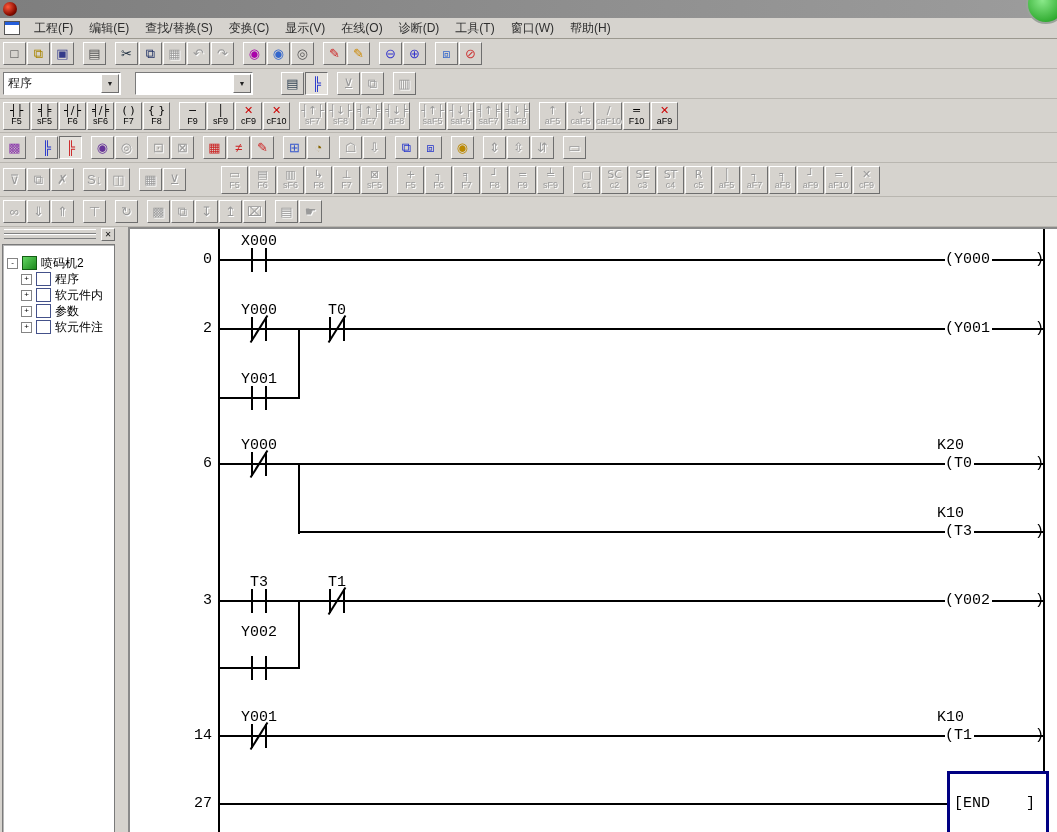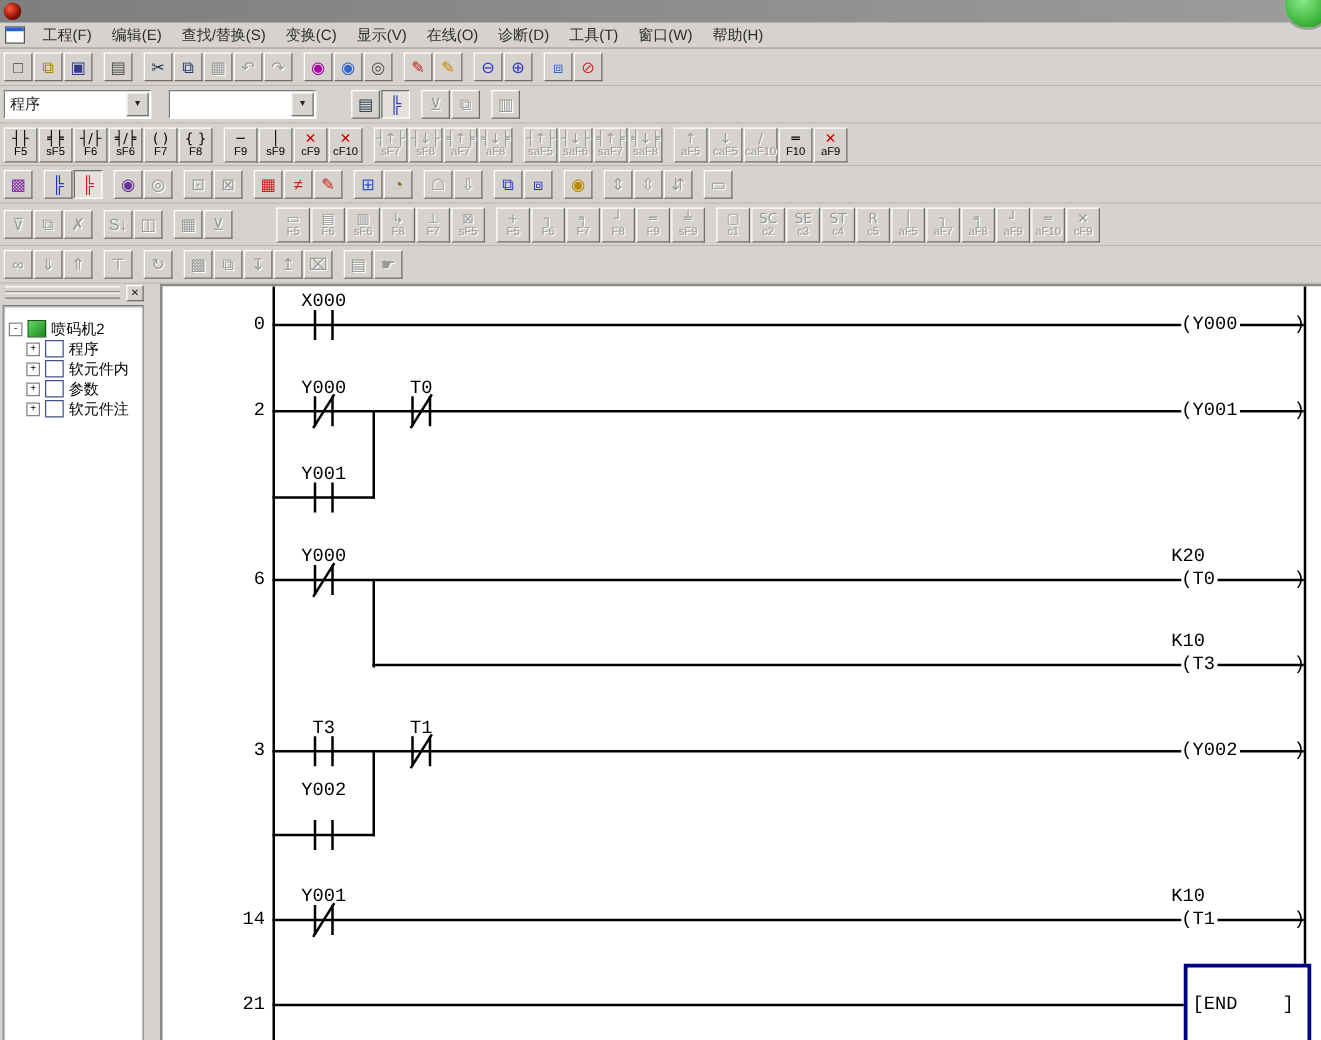--- a/index.html
+++ b/index.html
@@ -621,19 +621,19 @@
     <span class="lbl" style="left:96px;top:481px">Y001</span>
     <div class="contact closed" style="left:120px;top:495px">
         <i class="b1"></i>
         <i class="b2"></i>
         <i class="sl"></i>
       </div>
     <span class="k" style="left:807px;top:481px">K10</span>
     <span class="coil" style="left:815px;top:499px">(T1</span>
     <span class="rp" style="left:905px;top:499px">)</span>
 
-    <span class="num" style="top:567px">21</span>
+    <span class="num" style="top:567px">27</span>
     <div class="hline" style="left:88px;top:574px;width:732px"></div>
     <div class="endbox"></div>
     <span class="endtxt" style="left:824px;top:567px">[END</span>
     <span class="endtxt" style="left:896px;top:567px">]</span>
   </div>
 </div>
 
 </body></html>

